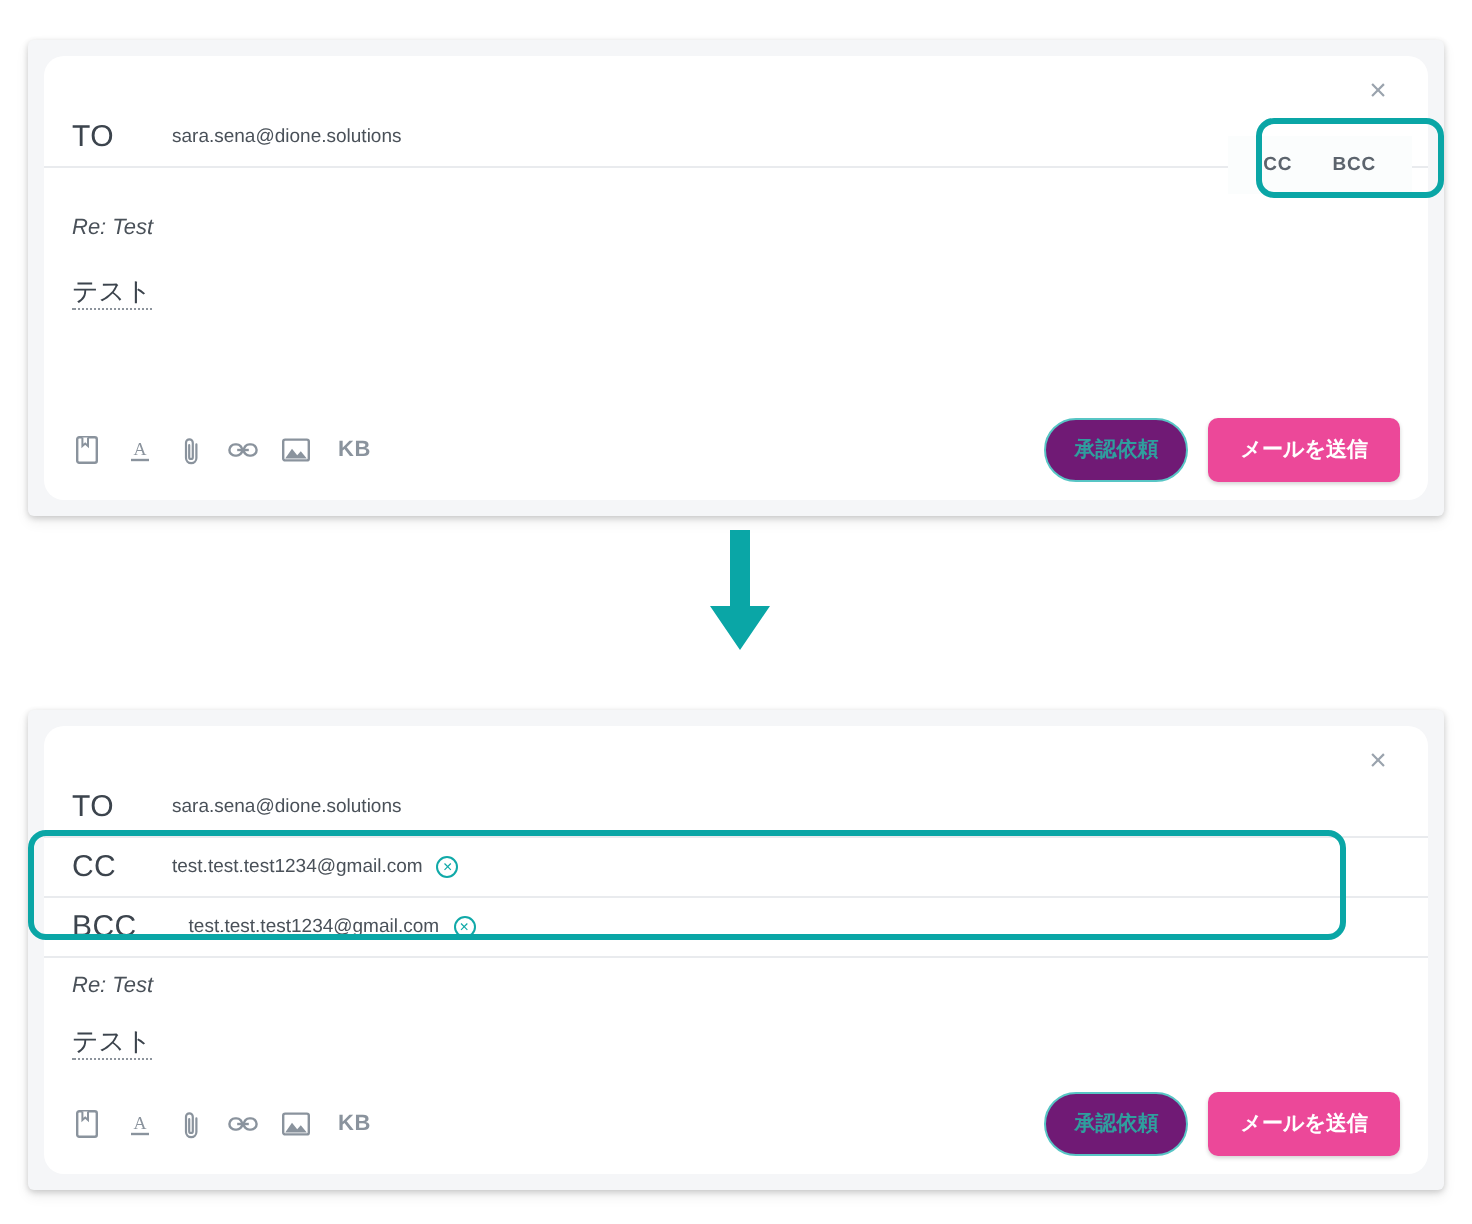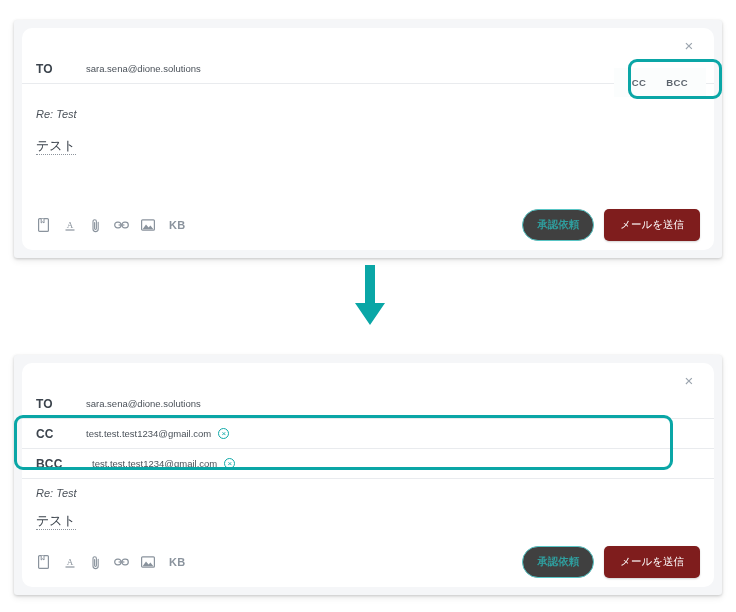--- a/index.html
+++ b/index.html
@@ -45,22 +45,22 @@
   .rows { position: absolute; left: 0; right: 0; }
   .rcp-row {
     display: flex;
     align-items: center;
     height: 30px;
     padding: 0 14px;
     border-bottom: 1px solid #e9ebee;
     position: relative;
   }
   .rcp-label {
-    font-size: 12px;
-    font-weight: bold;
+    font-size: 15px;
+    font-weight: normal;
     color: #3c444d;
     letter-spacing: .2px;
     flex: 0 0 auto;
     min-width: 24px;
   }
   .rcp-label.wide { min-width: 30px; }
   .rcp-value {
     font-size: 9.5px;
     color: #4a5159;
     margin-left: 26px;
@@ -146,35 +146,35 @@
     font-size: 11px;
     font-weight: bold;
     color: #8a939d;
     letter-spacing: .3px;
     margin-left: 3px;
   }
   .actions { margin-left: auto; display: flex; align-items: center; gap: 10px; }
   .btn-outline {
     border: 1px solid #58c5c5;
     color: #2f9e9e;
-    background: #404040;
+    background: #701a75;
     border-radius: 16px;
     font-size: 10.5px;
     font-weight: bold;
     padding: 8px 14px;
     cursor: pointer;
     font-family: "Liberation Sans", "DejaVu Sans", sans-serif;
   }
   .btn-filled {
     border: none;
     color: #ffffff;
-    background: #7f1d1d;
+    background: #ec4899;
     border-radius: 5px;
     font-size: 10.5px;
-    font-weight: normal;
+    font-weight: bold;
     padding: 9px 16px;
     cursor: pointer;
     box-shadow: 0 1px 2px rgba(0,0,0,0.18);
     font-family: "Liberation Sans", "DejaVu Sans", sans-serif;
   }
 
   
   .arrow { position: absolute; left: 353px; top: 265px; }
 </style>
 </head>

